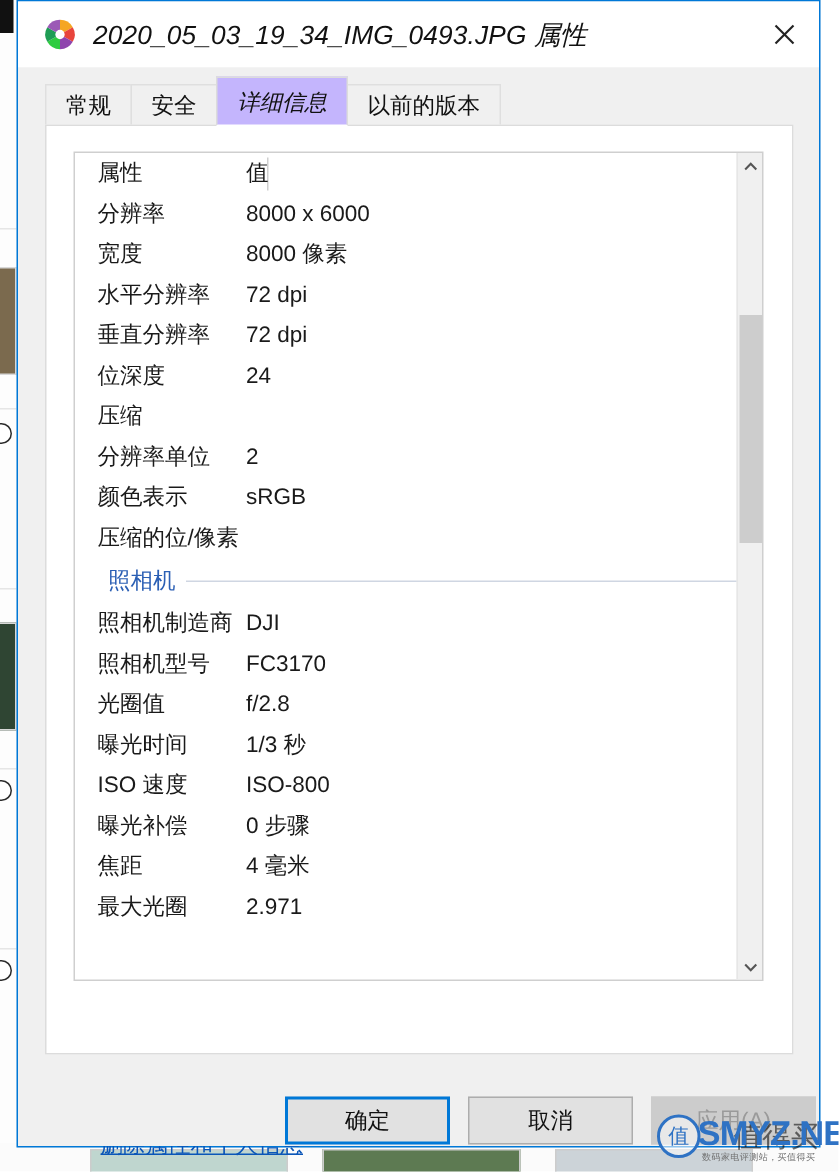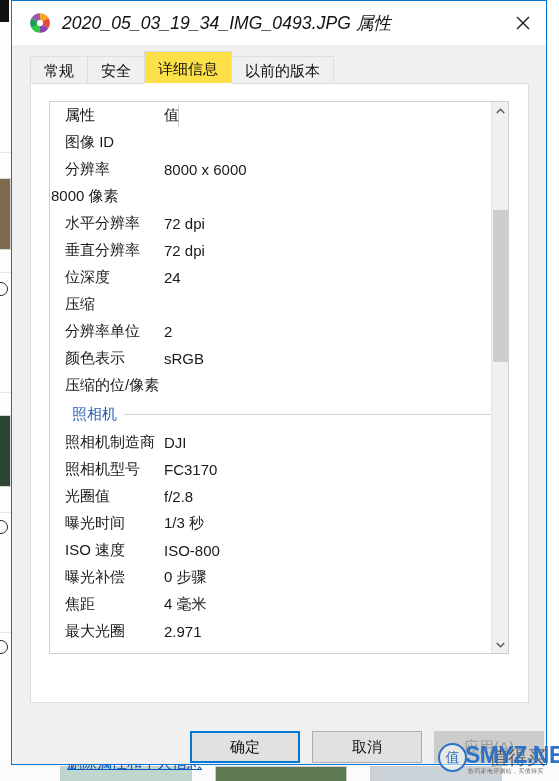--- a/index.html
+++ b/index.html
@@ -47,23 +47,23 @@
   .tabstrip{
     position:absolute;left:18px;top:6px;height:33px;
     display:flex;align-items:flex-end;
   }
   .tab{
     height:28px;line-height:28px;padding:0 13px;font-size:15px;color:#111;
     background:#f0f0f0;border:1px solid #dfdfdf;border-bottom:none;
     box-sizing:border-box;white-space:nowrap;cursor:default;margin-right:-1px;
   }
   .tab.active{
-    background:#fde047;height:33px;line-height:33px;
+    background:#c4b5fd;height:33px;line-height:33px;
     border:1px solid #dcdcdc;border-bottom:1px solid #ffffff;
-    position:relative;z-index:3;
+    position:relative;z-index:3;font-style:italic;
   }
 
   
   .tabpage{
     position:absolute;left:18px;top:38px;width:499px;height:620px;
     background:#ffffff;border:1px solid #dcdcdc;box-sizing:border-box;
   }
 
   
   .listbox{
@@ -206,28 +206,25 @@
       <div class="listbox">
         <div class="rows">
 
           <div class="row header">
             <div class="k">属性</div>
             <div class="col-split"></div>
             <div class="v">值</div>
           </div>
 
           <div class="row">
-            <div class="k">图像 ID</div>
-            <div class="v"></div>
-          </div>
-          <div class="row">
             <div class="k">分辨率</div>
             <div class="v">8000 x 6000</div>
           </div>
           <div class="row">
+            <div class="k">宽度</div>
             <div class="v">8000 像素</div>
           </div>
           <div class="row">
             <div class="k">水平分辨率</div>
             <div class="v">72 dpi</div>
           </div>
           <div class="row">
             <div class="k">垂直分辨率</div>
             <div class="v">72 dpi</div>
           </div>

